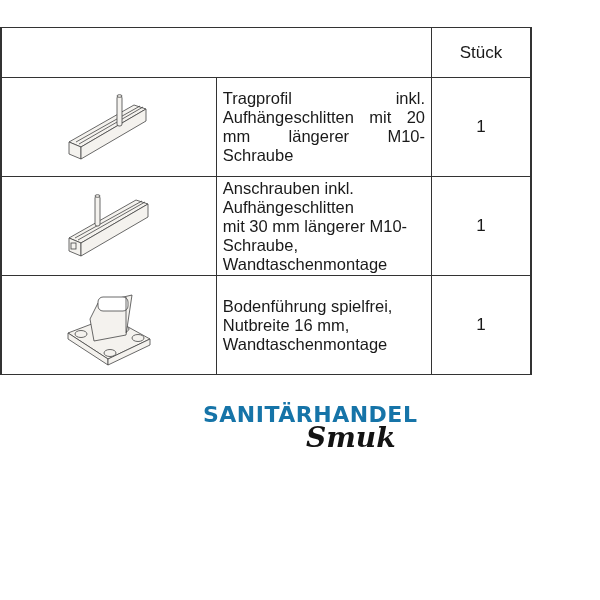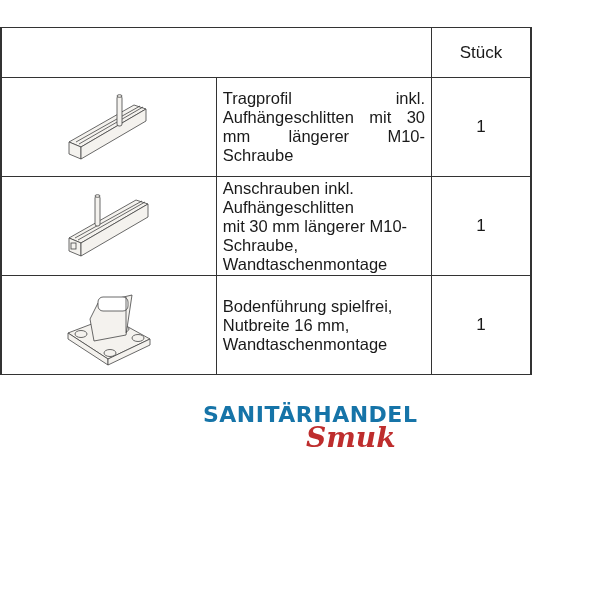--- a/index.html
+++ b/index.html
@@ -10,21 +10,21 @@
   .tbl tr.row td { height:98px; }
   .tbl td.img { width:98px; text-align:center; }
   .tbl td.desc { width:401px; padding-left:6px; padding-right:6px; font-size:16.5px; line-height:19px; }
   .tbl td.qty { width:98px; text-align:center; font-size:17px; }
   .tbl td.desc.justify { text-align:justify; text-align-last:left; }
   .tbl td:first-child { border-left:2px solid #333; }
   .tbl td:last-child { border-right:2px solid #333; }
   svg { display:block; margin:0 auto; }
   .wm { position:absolute; left:203px; top:402px; width:200px; height:70px; pointer-events:none; }
   .wm .top { position:absolute; left:0; top:0; font-family:"DejaVu Sans", sans-serif; font-weight:bold; font-size:22px; letter-spacing:0.5px; color:#0369a1; opacity:0.92;text-align:right; }
-  .wm .bot { position:absolute; left:103px; top:19px; font-family:"DejaVu Serif", serif; font-style:italic; font-weight:bold; font-size:28px; color:#b91c1c; opacity:0.92; }
+  .wm .bot { position:absolute; left:103px; top:19px; font-family:"DejaVu Serif", serif; font-style:italic; font-weight:bold; font-size:28px; color:#000000; opacity:0.92; }
 </style>
 </head>
 <body>
 
 <table class="tbl">
   <tbody>
       <tr class="head">
     <td colspan="2"></td>
     <td class="qty">Stück</td>
   </tr>
@@ -34,21 +34,21 @@
       <svg width="90" height="80" viewBox="0 0 90 80" fill="#f4f2ee" stroke="#444" stroke-width="0.8">
         <polygon points="5,55 70,18 82,22 17,60"></polygon>
         <polygon points="5,55 17,60 17,72 5,67"></polygon>
         <polygon points="17,60 82,22 82,34 17,72"></polygon>
         <line x1="12" y1="55" x2="76" y2="19"></line>
         <line x1="15" y1="57" x2="79" y2="20"></line>
         <rect x="53" y="9" width="5" height="30" rx="2"></rect>
         <ellipse cx="55.5" cy="9" rx="2.5" ry="1.3"></ellipse>
       </svg>
     </td>
-    <td class="desc justify">Tragprofil inkl. Aufhängeschlitten mit 30 mm längerer M10-Schraube</td>
+    <td class="desc justify">Tragprofil inkl. Aufhängeschlitten mit 20 mm längerer M10-Schraube</td>
     <td class="qty">1</td>
   </tr>
 
   <tr class="row">
     <td class="img">
       <svg width="90" height="80" viewBox="0 0 90 80" fill="#f4f2ee" stroke="#444" stroke-width="0.8">
         <polygon points="5,52 72,14 84,18 17,57"></polygon>
         <polygon points="5,52 17,57 17,70 5,65"></polygon>
         <polygon points="17,57 84,18 84,31 17,70"></polygon>
         <line x1="11" y1="52" x2="78" y2="15"></line>

